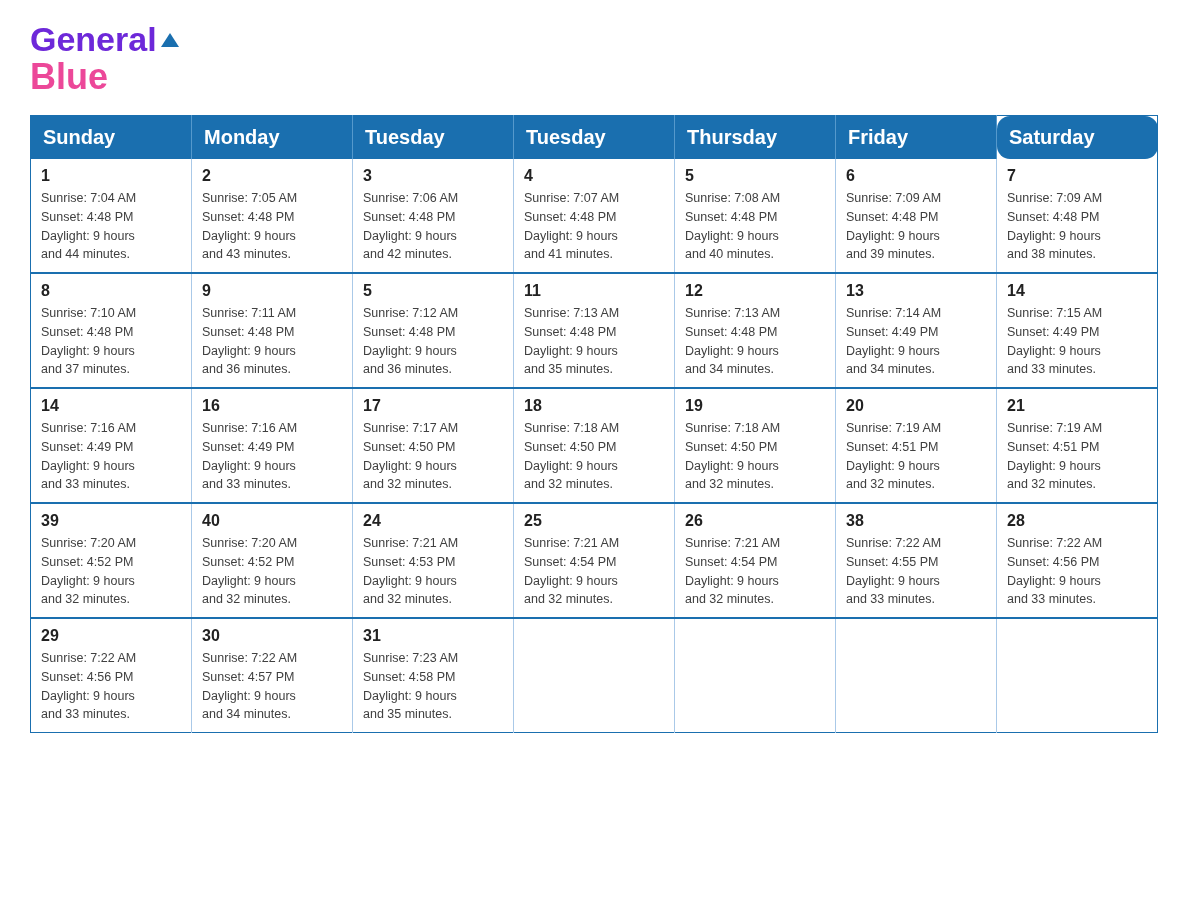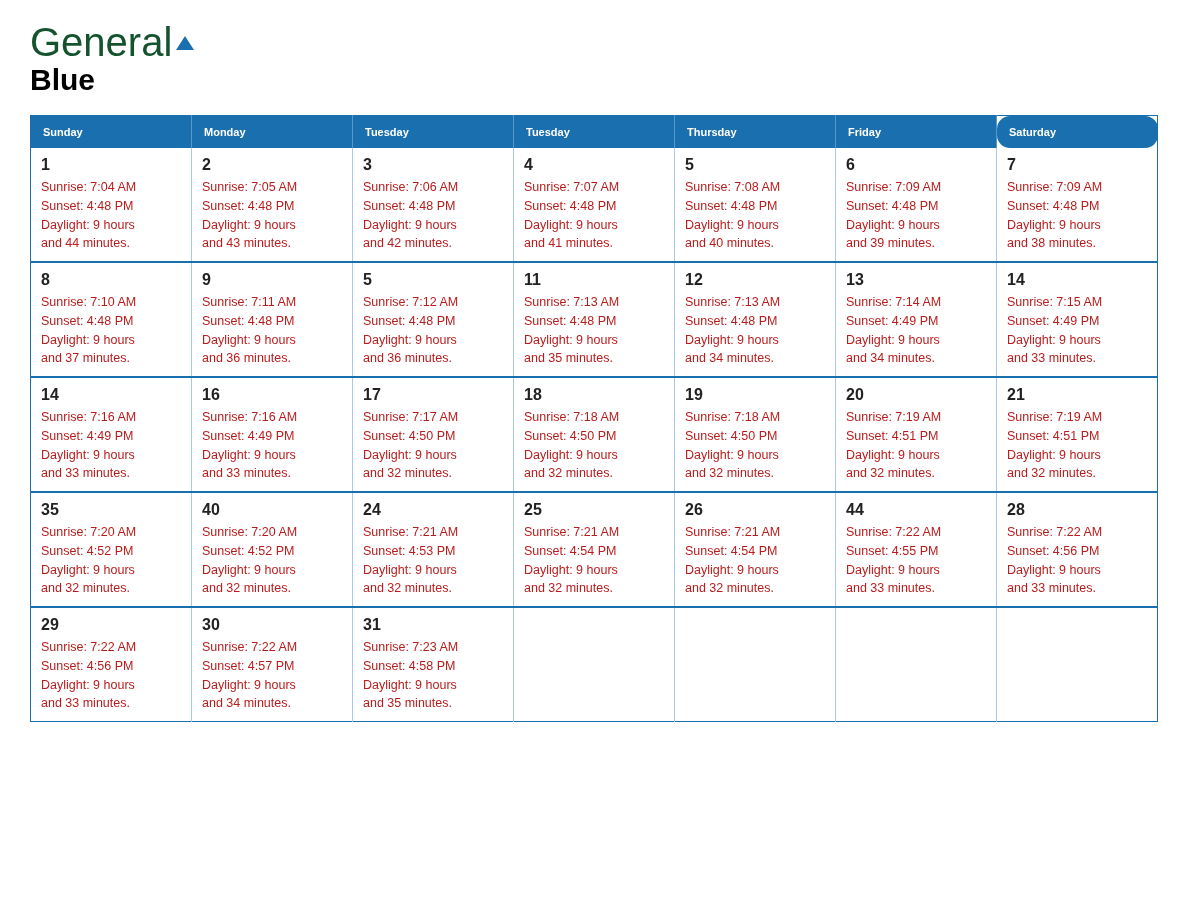--- a/index.html
+++ b/index.html
@@ -37,21 +37,21 @@
       margin-top: 4px;
     }
     .calendar {
       width: 100%;
       border-collapse: collapse;
       border: 1px solid #1a6faf;
     }
     .calendar thead tr th {
       background-color: #1a6faf;
       color: #fff;
-      font-size: 11px;
+      font-size: 20px;
       font-weight: bold;
       padding: 10px 12px;
       text-align: left;
       border-right: 1px solid #5599cc;
       margin-left: 28px;
     }
     .calendar thead tr th:last-child {
       border-right: none;
       border-radius: 13px;
     }
@@ -73,49 +73,49 @@
     }
     .day-number {
       font-size: 16px;
       font-weight: bold;
       color: #222;
       display: block;
       margin-bottom: 4px;
     }
     .day-info {
       font-size: 12.5px;
-      color: #b91c1c;
+      color: #404040;
       line-height: 1.5;
     }
     .empty-cell {
       background: #fff;
     }
     .logo-row {
       display: flex;
       align-items: center;
     }
     .logo-text {
-      font-size: 40px;
-      font-weight: normal;
-      color: #14532d;
+      font-size: 34px;
+      font-weight: bold;
+      color: #6d28d9;
     }
   </style>
 </head>
 <body>
 
 <div class="header">
   <div class="logo">
     <div class="logo-row">
       <span class="logo-text">
         <span>General</span><svg width="22" height="22" viewBox="0 0 22 22" style="vertical-align:middle;margin-left:2px;position:relative;top:-2px;">
           <polygon points="2,18 20,18 11,4" fill="#1a6faf"></polygon>
         </svg>
       </span>
     </div>
-    <div style="font-size:30px;font-weight:bold;color:#000000;line-height:1;">Blue</div>
+    <div style="font-size:36px;font-weight:bold;color:#ec4899;line-height:1;">Blue</div>
   </div>
   <div class="title-section">
     <h1></h1>
     <h2></h2>
   </div>
 </div>
 
 <table class="calendar">
   <thead>
     <tr>
@@ -319,21 +319,21 @@
         <div class="day-info">
           Sunrise: 7:19 AM<br>
           Sunset: 4:51 PM<br>
           Daylight: 9 hours<br>
           and 32 minutes.
         </div>
       </td>
       </tr>
       <tr>
         <td>
-        <span class="day-number">35</span>
+        <span class="day-number">39</span>
         <div class="day-info">
           Sunrise: 7:20 AM<br>
           Sunset: 4:52 PM<br>
           Daylight: 9 hours<br>
           and 32 minutes.
         </div>
       </td>
         <td>
         <span class="day-number">40</span>
         <div class="day-info">
@@ -364,21 +364,21 @@
         <td>
         <span class="day-number">26</span>
         <div class="day-info">
           Sunrise: 7:21 AM<br>
           Sunset: 4:54 PM<br>
           Daylight: 9 hours<br>
           and 32 minutes.
         </div>
       </td>
         <td>
-        <span class="day-number">44</span>
+        <span class="day-number">38</span>
         <div class="day-info">
           Sunrise: 7:22 AM<br>
           Sunset: 4:55 PM<br>
           Daylight: 9 hours<br>
           and 33 minutes.
         </div>
       </td>
         <td>
         <span class="day-number">28</span>
         <div class="day-info">

